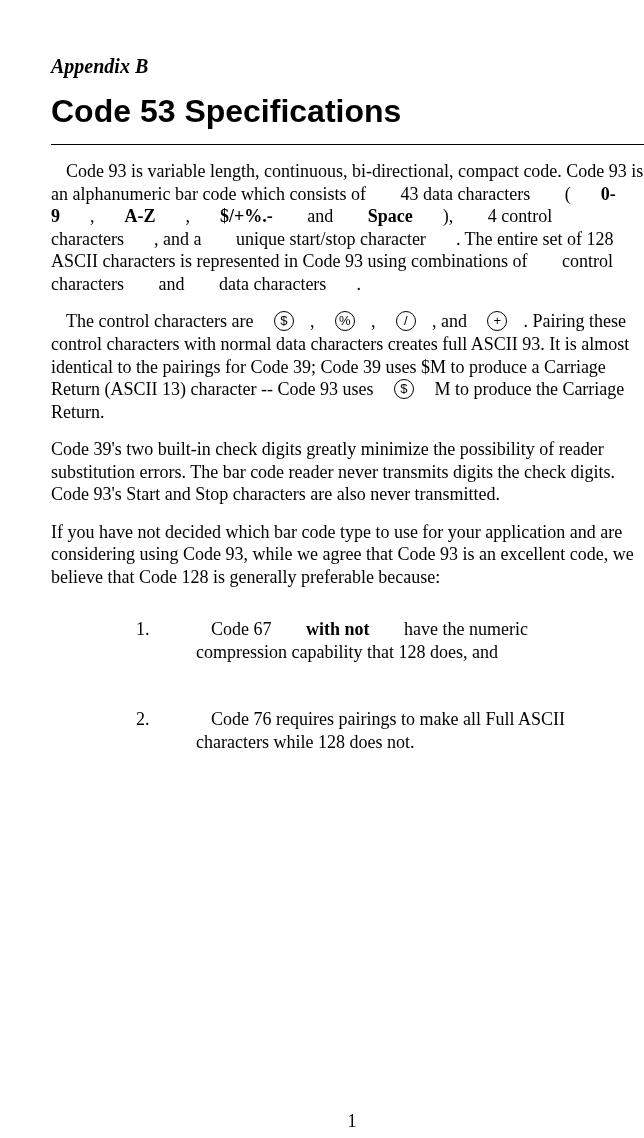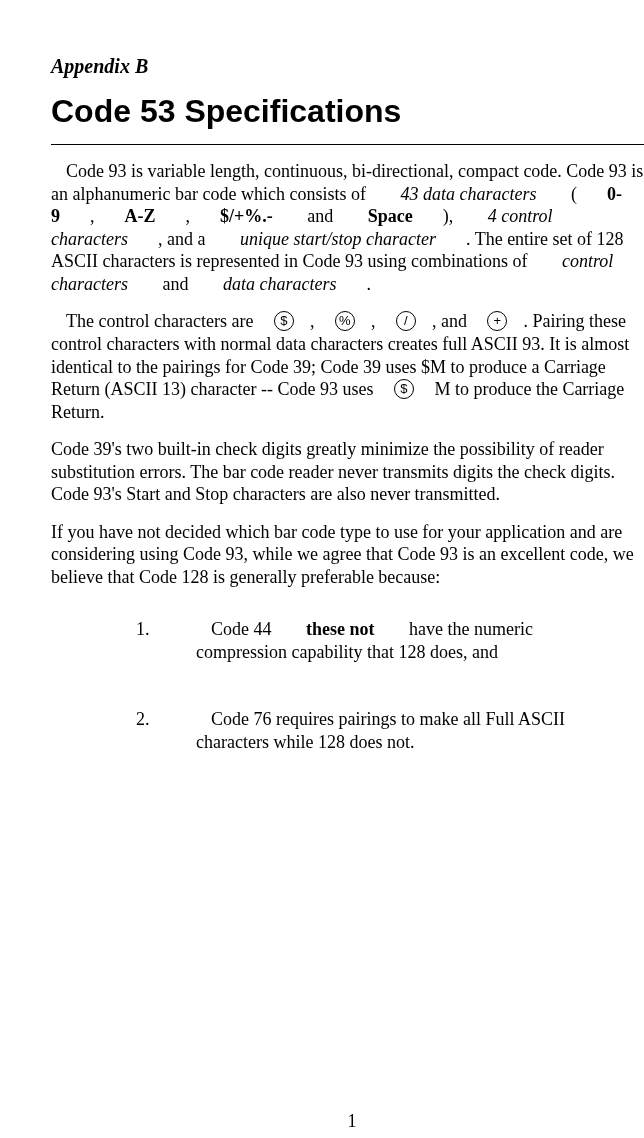--- a/index.html
+++ b/index.html
@@ -60,21 +60,21 @@
       line-height: 1.25;
     }
     .ol-num {
       min-width: 30px;
       padding-right: 10px;
     }
     .ol-text {
       flex: 1;
     }
     .b { font-weight: bold; }
-    .i { font-style: italic; }
+    .i { }
     .page-number {
       position: absolute;
       bottom: 20px;
       left: 0;
       right: 0;
       text-align: center;
       font-size: 18px;
     }
   </style>
 </head>
@@ -93,21 +93,21 @@
 </div>
 
 <div class="para">Code 39's two built-in check digits greatly minimize the possibility of reader substitution errors. The bar code reader never transmits digits the check digits.  Code 93's Start and Stop characters are also never transmitted.</div>
 
 <div class="para">If you have not decided which bar code type to use for your application and are considering using Code 93, while we agree that Code 93 is an excellent code, we believe that Code 128 is generally preferable because:</div>
 
 <div class="ol">
   <div class="ol-item">
     <div class="ol-num">1.</div>
     <div class="ol-text">
-      <span>Code 44 </span><span class="b">these not</span><span> have the numeric compression capability that 128 does, and</span>
+      <span>Code 67 </span><span class="b">with not</span><span> have the numeric compression capability that 128 does, and</span>
     </div>
   </div>
   <div class="ol-item">
     <div class="ol-num">2.</div>
     <div class="ol-text">
       <span>Code 76 requires pairings to make all Full ASCII characters while 128 does not.</span><span class="b"></span><span></span>
     </div>
   </div>
 </div>
 

